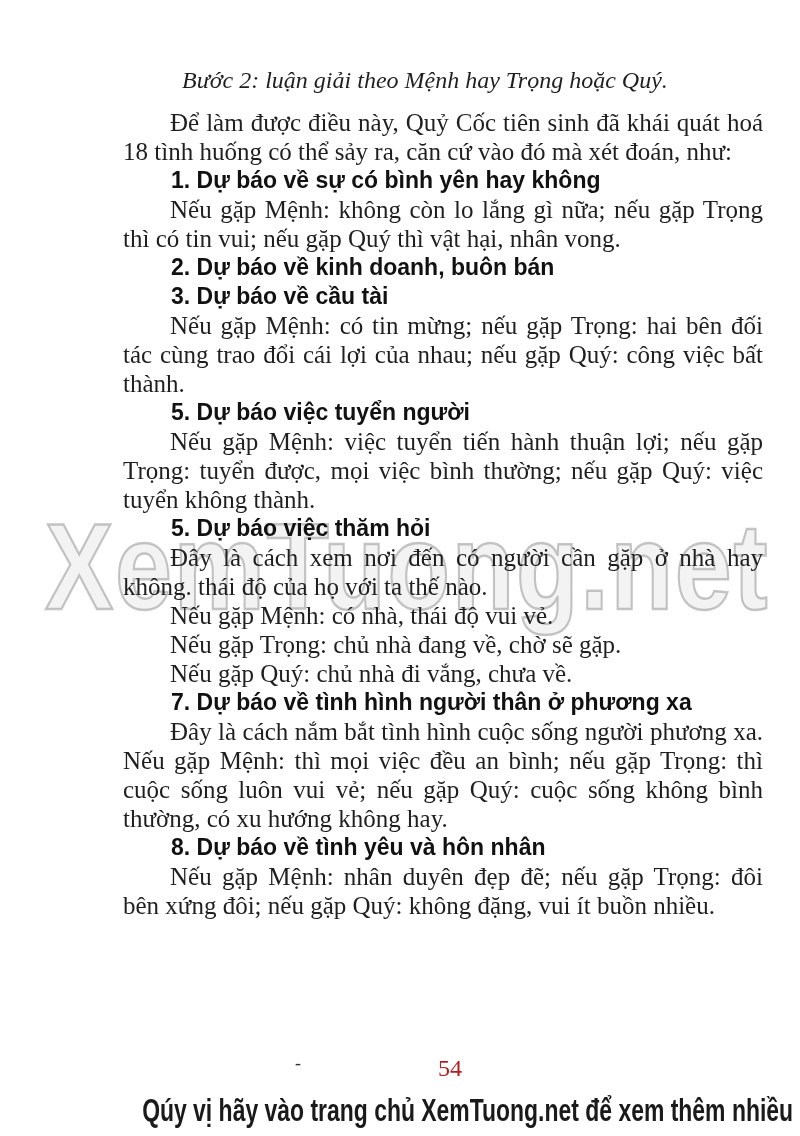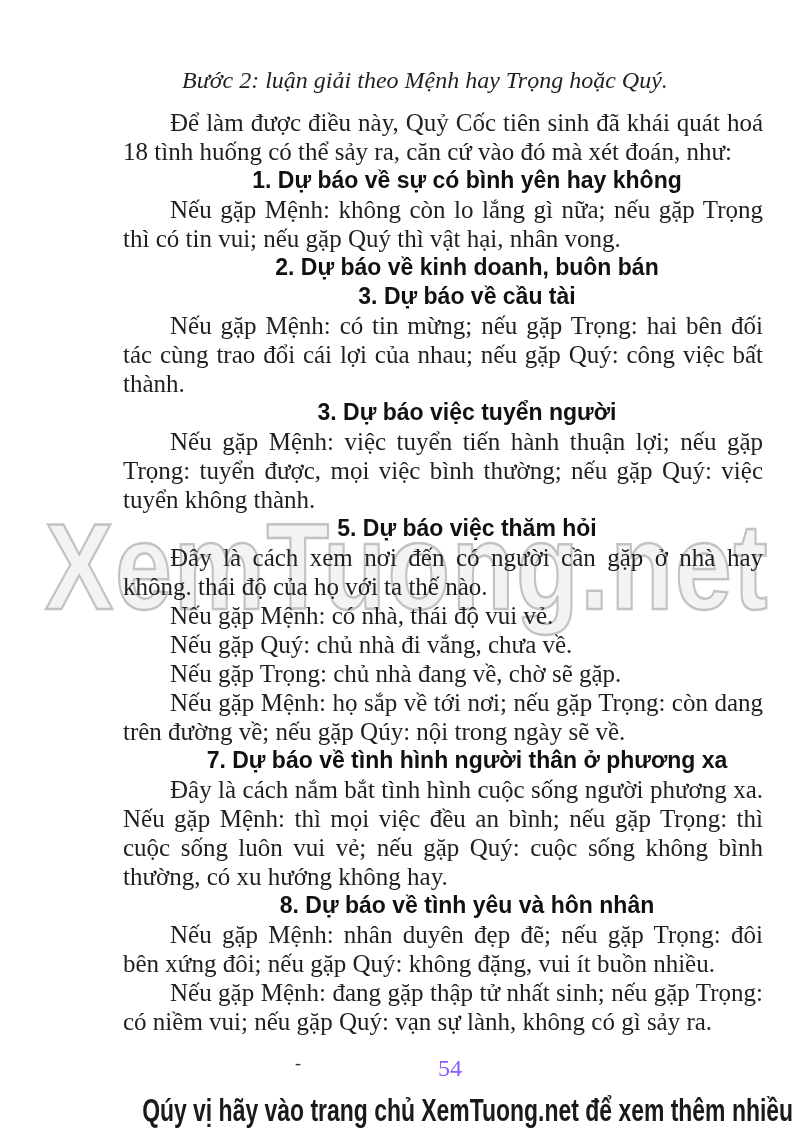--- a/index.html
+++ b/index.html
@@ -46,30 +46,29 @@
     font-size: 25px; line-height: 29px;
     text-align: justify;
     text-indent: 47px;
   }
   .heading {
     margin: 0 0 0 48px;
     font-family: "Liberation Sans", sans-serif;
     font-weight: bold;
     font-size: 23px; line-height: 29px;
     color: #111;
-    text-align: center;
   }
 
   .dash {
     position: absolute; top: 1053px; left: 295px;
     font-size: 18px; color: #333; z-index: 1;
   }
   .pagenum {
     position: absolute; top: 1054px; left: 438px;
-    font-size: 24px; line-height: 28px; color: #8b5cf6; z-index: 1;
+    font-size: 24px; line-height: 28px; color: #b91c1c; z-index: 1;
   }
 
   .footer {
     position: absolute; top: 1092px; left: 0; width: 800px;
     display: flex; justify-content: flex-start;
     z-index: 1;
   }
   .footer-text {
     font-family: "Liberation Sans", sans-serif;
     font-weight: bold;
@@ -94,38 +93,36 @@
     <p class="para">Để làm được điều này, Quỷ Cốc tiên sinh đã khái quát hoá 18 tình huống có thể sảy ra, căn cứ vào đó mà xét đoán, như:</p>
 
     <h2 class="heading">1. Dự báo về sự có bình yên hay không</h2>
     <p class="para">Nếu gặp Mệnh: không còn lo lắng gì nữa; nếu gặp Trọng thì có tin vui; nếu gặp Quý thì vật hại, nhân vong.</p>
 
     <h2 class="heading">2. Dự báo về kinh doanh, buôn bán</h2>
 
     <h2 class="heading">3. Dự báo về cầu tài</h2>
     <p class="para">Nếu gặp Mệnh: có tin mừng; nếu gặp Trọng: hai bên đối tác cùng trao đổi cái lợi của nhau; nếu gặp Quý: công việc bất thành.</p>
 
-    <h2 class="heading">3. Dự báo việc tuyển người</h2>
+    <h2 class="heading">5. Dự báo việc tuyển người</h2>
     <p class="para">Nếu gặp Mệnh: việc tuyển tiến hành thuận lợi; nếu gặp Trọng: tuyển được, mọi việc bình thường; nếu gặp Quý: việc tuyển không thành.</p>
 
     <h2 class="heading">5. Dự báo việc thăm hỏi</h2>
     <p class="para">Đây là cách xem nơi đến có người cần gặp ở nhà hay không. thái độ của họ với ta thế nào.</p>
     <p class="para">Nếu gặp Mệnh: có nhà, thái độ vui vẻ.</p>
+    <p class="para">Nếu gặp Trọng: chủ nhà đang về, chờ sẽ gặp.</p>
     <p class="para">Nếu gặp Quý: chủ nhà đi vắng, chưa về.</p>
-    <p class="para">Nếu gặp Trọng: chủ nhà đang về, chờ sẽ gặp.</p>
 
-    <p class="para">Nếu gặp Mệnh: họ sắp về tới nơi; nếu gặp Trọng: còn dang trên đường về; nếu gặp Qúy: nội trong ngày sẽ về.</p>
 
     <h2 class="heading">7. Dự báo về tình hình người thân ở phương xa</h2>
     <p class="para">Đây là cách nắm bắt tình hình cuộc sống người phương xa. Nếu gặp Mệnh: thì mọi việc đều an bình; nếu gặp Trọng: thì cuộc sống luôn vui vẻ; nếu gặp Quý: cuộc sống không bình thường, có xu hướng không hay.</p>
 
     <h2 class="heading">8. Dự báo về tình yêu và hôn nhân</h2>
     <p class="para">Nếu gặp Mệnh: nhân duyên đẹp đẽ; nếu gặp Trọng: đôi bên xứng đôi; nếu gặp Quý: không đặng, vui ít buồn nhiều.</p>
 
-    <p class="para">Nếu gặp Mệnh: đang gặp thập tử nhất sinh; nếu gặp Trọng: có niềm vui; nếu gặp Quý: vạn sự lành, không có gì sảy ra.</p>
   </div>
 
   <span class="dash">-</span>
   <span class="pagenum">54</span>
 
   <div class="footer">
     <span class="footer-text">Qúy vị hãy vào trang chủ XemTuong.net để xem thêm nhiều mục hay khác</span>
   </div>
 
 </div>

